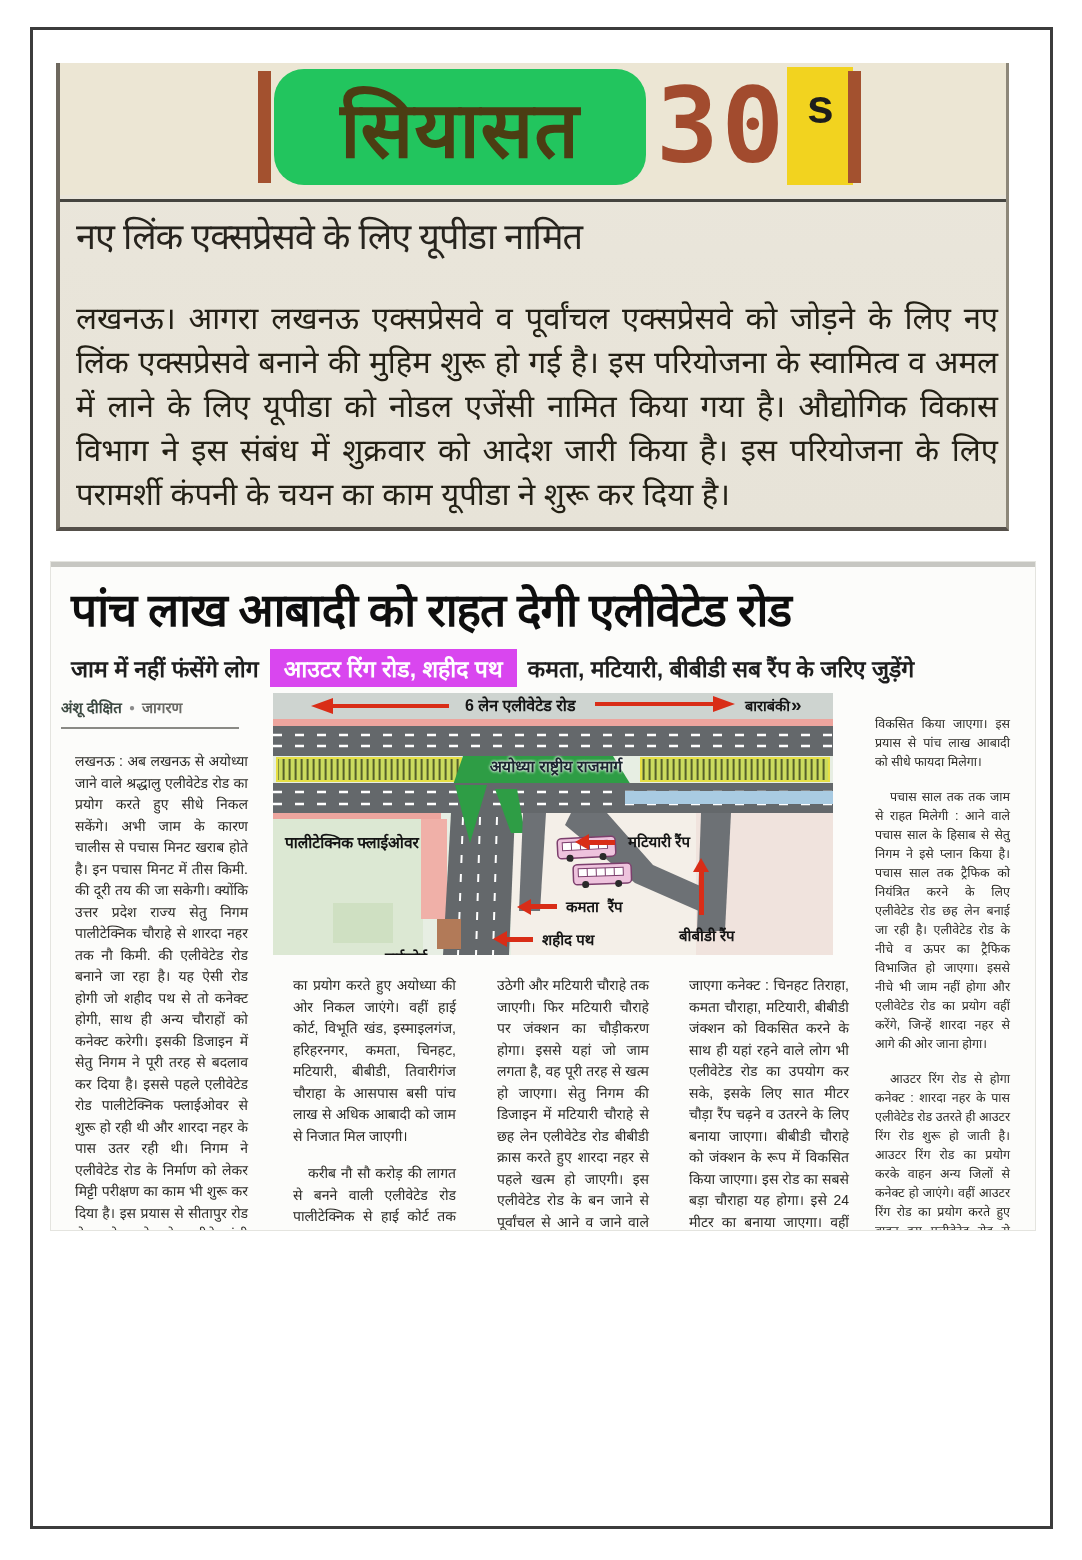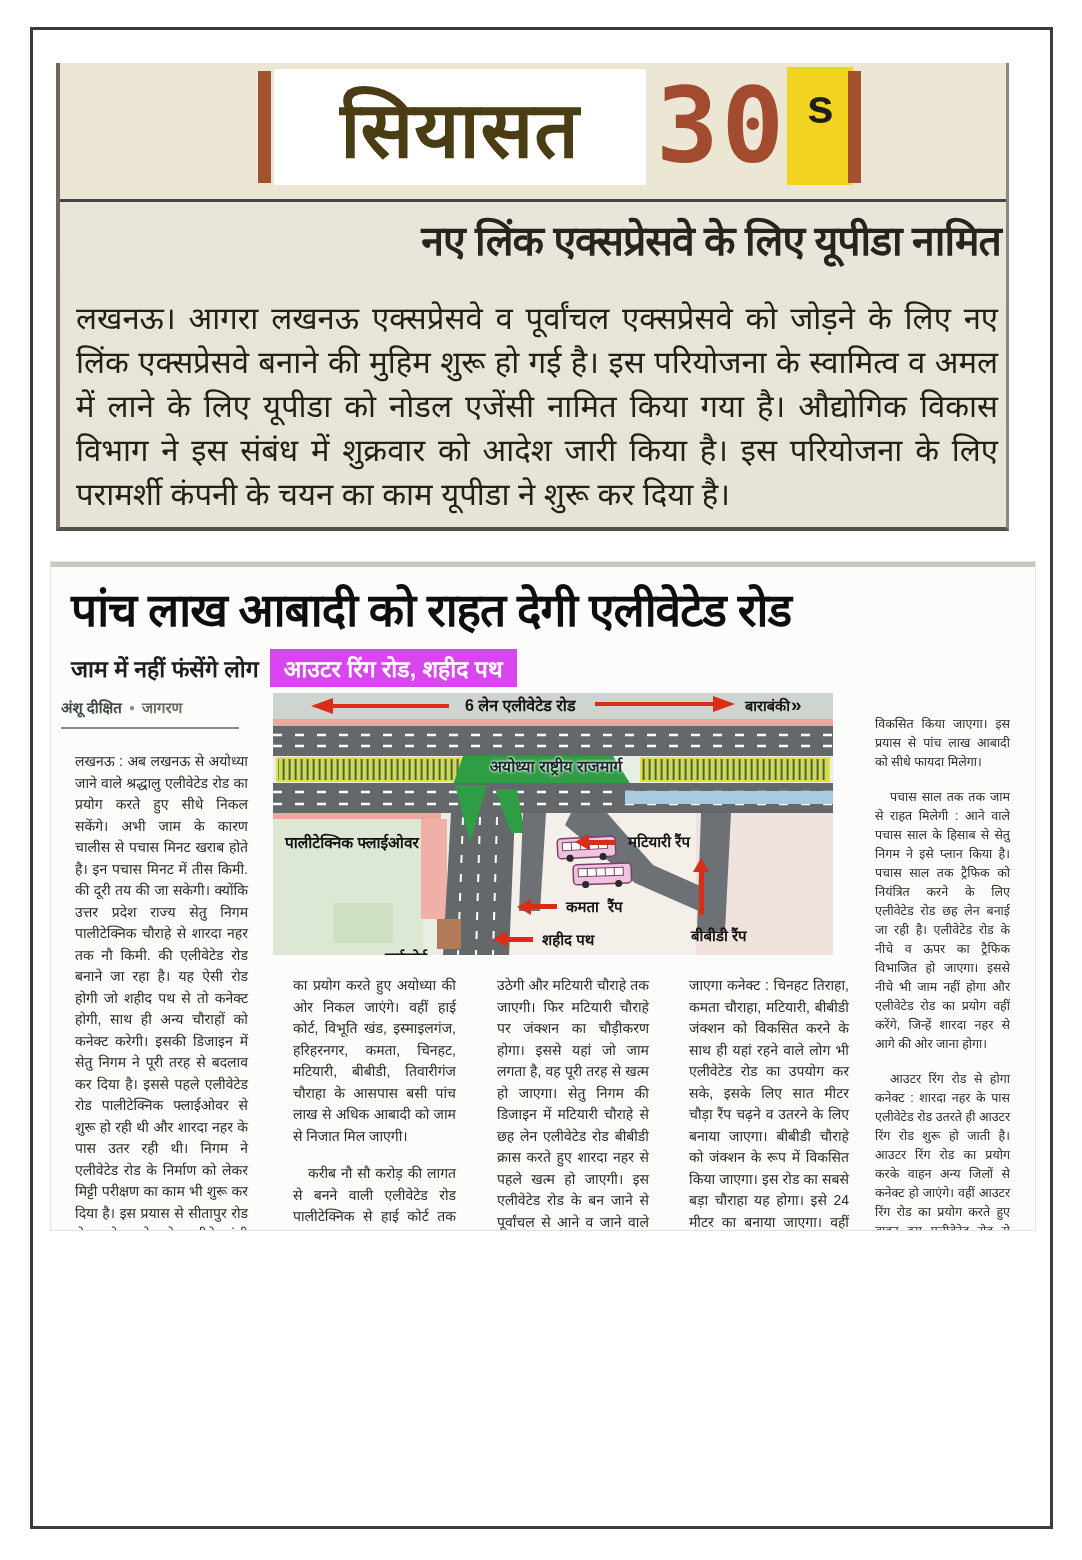--- a/index.html
+++ b/index.html
@@ -11,30 +11,30 @@
 
   
   .clip-top { position:absolute; left:23px; top:33px; width:953px; height:468px;
     background:linear-gradient(180deg,#ece7db 0%,#e9e5da 40%,#e7e3d8 100%);
     border-left:4px solid #6e685e; border-right:3px solid #8d8779;
     border-bottom:4px solid #55504a; overflow:hidden; }
   .masthead { position:relative; height:132px; background:#ece6d4; }
   .mast-bar { position:absolute; top:8px; width:13px; height:112px; background:#a3512f; }
   .mast-bar.left { left:198px; } .mast-bar.right { left:788px; }
   .mast-title-box { position:absolute; left:214px; top:6px; width:372px; height:116px;
-    background:#ffffff; display:flex; align-items:center; justify-content:center; }
+    background:#22c55e; display:flex; align-items:center; justify-content:center;border-radius:30px; }
   .mast-title { font-size:78px; font-weight:bold; color:#4b3d13; letter-spacing:1px; }
   .mast-clock { position:absolute; left:596px; top:4px; display:flex; align-items:stretch; }
   .clock-digits { font-family:"DejaVu Sans Mono", monospace; font-size:104px; line-height:118px;
     font-weight:bold; color:#a24b2e; letter-spacing:3px; }
   .clock-suffix-box { width:66px; height:118px; background:#f2d31f; text-align:center; }
   .clock-suffix-box span { font-size:48px; font-weight:bold; color:#1d1d1d; line-height:80px; }
   .mast-rule { position:absolute; left:0; top:136px; width:100%; height:3px; background:#45443f; }
   .top-headline { position:absolute; left:16px; top:148px; width:925px; white-space:nowrap;
-    font-size:41px; font-weight:bold; color:#27241e; letter-spacing:-1px;text-align:right; }
+    font-size:36px; font-weight:normal; color:#27241e; letter-spacing:-1px; }
   .top-body { position:absolute; left:16px; top:234px; width:922px; font-size:31px;
     line-height:1.42; color:#232015; text-align:justify; font-weight:500; }
 
   
   .clip-bottom { position:absolute; left:18px; top:532px; width:984px; height:668px;
     background:#fcfcfa; border-top:5px solid #c7c7c2; box-shadow:0 0 0 1px #e4e4df;
     overflow:hidden; }
   .btm-headline { position:absolute; left:20px; top:10px; white-space:nowrap;
     font-size:46px; font-weight:bold; color:#0e0e0e; letter-spacing:-1px; }
   .subhead { position:absolute; left:20px; top:82px; display:flex; align-items:center;
@@ -65,21 +65,21 @@
   .dg-dest { left:472px; top:2px; font-size:14.5px; }
   .dg-dest .chev { font-size:19px; line-height:14px; margin-left:1px; }
   .dg-highway { left:168px; top:62px; width:230px; justify-content:center; font-size:16px;
     color:#1c2530; text-shadow:0 0 3px #ffffff,0 0 3px #ffffff; }
   .dg-flyover { left:12px; top:138px; font-size:15.5px; }
   .dg-highcourt { left:112px; top:206px;margin-top:48px; }
   .dg-kamta { left:258px; top:203px;font-family:Liberation Mono, monospace; }
   .dg-shaheed { left:234px; top:236px; }
   .dg-matiyari { left:316px; top:140px; }
   .dg-matiyari .txt { width:70px; white-space:normal; text-align:center; line-height:18px; }
-  .dg-bbd { left:418px; top:232px; }
+  .dg-bbd { left:406px; top:232px; }
 
   .arr { display:inline-block; width:26px; height:5px; background:#d92d17;
     position:relative; margin-right:9px; }
   .arr-left::before { content:""; position:absolute; left:-14px; top:-5.5px;
     border:8px solid transparent; border-right:14px solid #d92d17; border-left:0; }
   .arr-up { position:absolute; left:426px; top:178px; width:5px; height:44px; background:#d92d17; }
   .arr-up::before { content:""; position:absolute; left:-6px; top:-13px;
     border:8px solid transparent; border-bottom:14px solid #d92d17; border-top:0; }
 </style>
 </head>
@@ -106,20 +106,21 @@
       <h1 class="top-headline">नए लिंक एक्सप्रेसवे के लिए यूपीडा नामित</h1>
       <p class="top-body">लखनऊ। आगरा लखनऊ एक्सप्रेसवे व पूर्वांचल एक्सप्रेसवे को जोड़ने के लिए नए लिंक एक्सप्रेसवे बनाने की मुहिम शुरू हो गई है। इस परियोजना के स्वामित्व व अमल में लाने के लिए यूपीडा को नोडल एजेंसी नामित किया गया है। औद्योगिक विकास विभाग ने इस संबंध में शुक्रवार को आदेश जारी किया है। इस परियोजना के लिए परामर्शी कंपनी के चयन का काम यूपीडा ने शुरू कर दिया है।</p>
     </article>
 
     <article class="clip-bottom">
       <h2 class="btm-headline">पांच लाख आबादी को राहत देगी एलीवेटेड रोड</h2>
 
       <div class="subhead">
         <span>जाम में नहीं फंसेंगे लोग</span>
         <span class="sh-box">आउटर रिंग रोड, शहीद पथ</span>
+        <span>कमता, मटियारी, बीबीडी सब रैंप के जरिए जुड़ेंगे</span>
       </div>
 
       <div class="byline">
         <span>अंशू दीक्षित</span>
         <span class="dot">●</span>
         <span class="src">जागरण</span>
       </div>
       <div class="byline-rule"></div>
 
       <div class="col col1">

